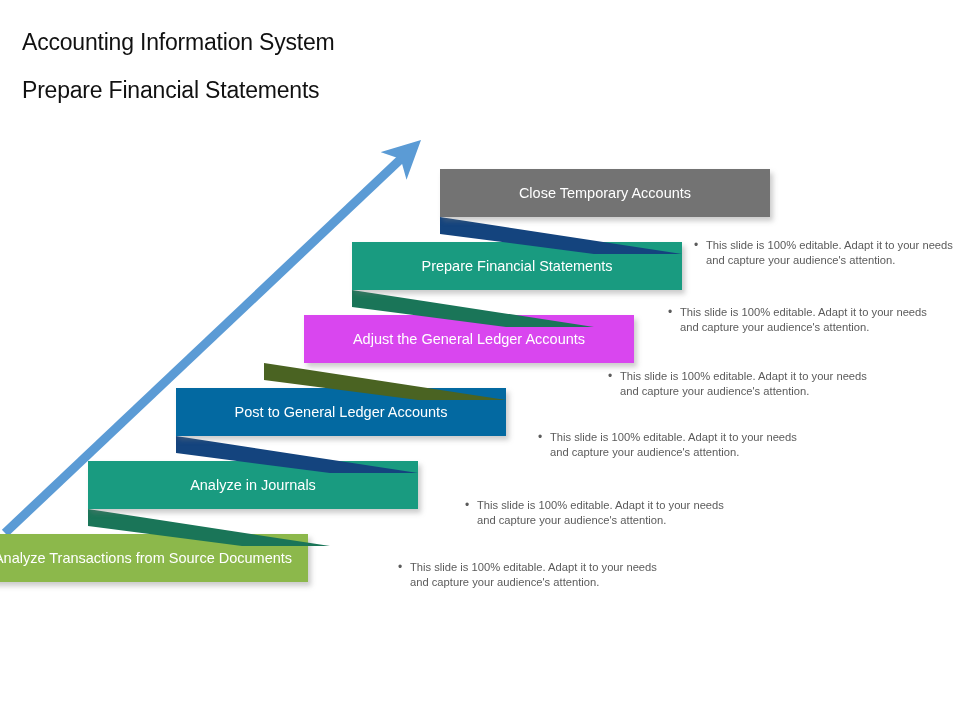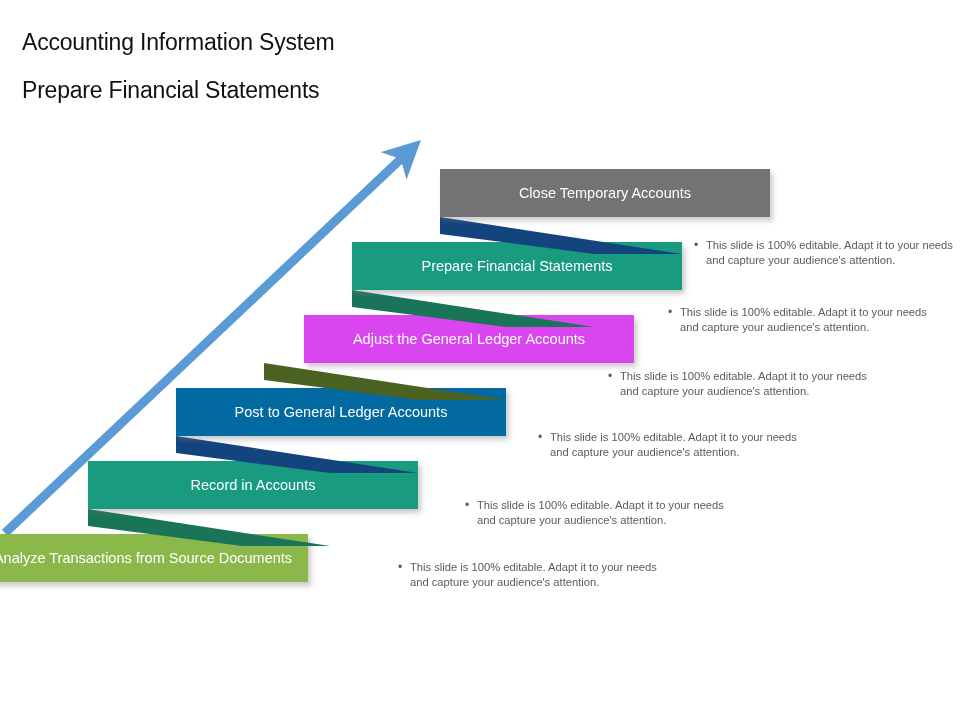--- a/index.html
+++ b/index.html
@@ -127,21 +127,21 @@
       <div class="step">
         <div class="step-bar" style="left: -22px; top: 534px; width: 330px; background: rgb(140, 184, 75);">
           <div class="step-label">Analyze Transactions from Source Documents</div>
         </div>
       </div>
       <div class="step">
         <div class="step-fold" style="left: 88px; top: 509px; width: 242px; height: 37px;"><svg width="242" height="37" viewBox="0 0 242 37">
             <polygon points="0,0 242,37 154,37 0,17.02" fill="#1A7558"></polygon>
           </svg></div>
         <div class="step-bar" style="left: 88px; top: 461px; width: 330px; background: rgb(25, 155, 128);">
-          <div class="step-label">Record in Accounts</div>
+          <div class="step-label">Analyze in Journals</div>
         </div>
       </div>
       <div class="step">
         <div class="step-fold" style="left: 176px; top: 436px; width: 242px; height: 37px;"><svg width="242" height="37" viewBox="0 0 242 37">
             <polygon points="0,0 242,37 154,37 0,17.02" fill="#14447E"></polygon>
           </svg></div>
         <div class="step-bar" style="left: 176px; top: 388px; width: 330px; background: #0369a1;">
           <div class="step-label">Post to General Ledger Accounts</div>
         </div>
       </div>

